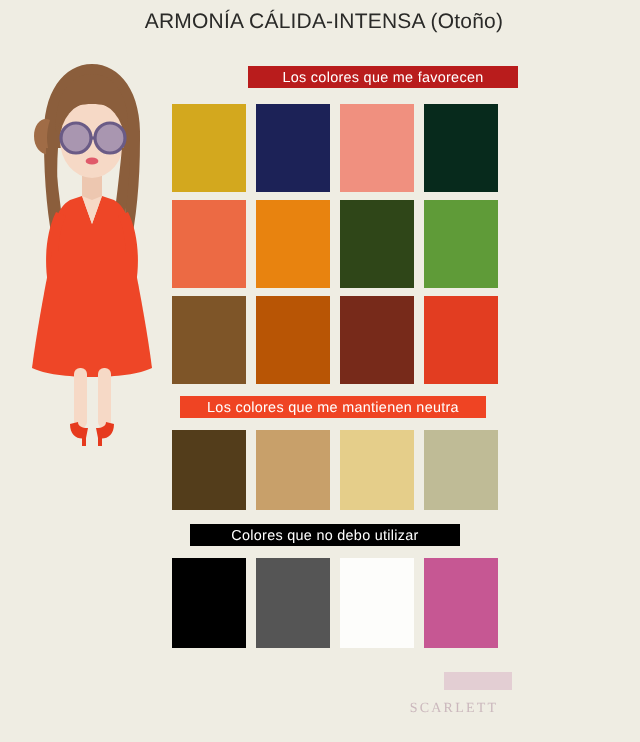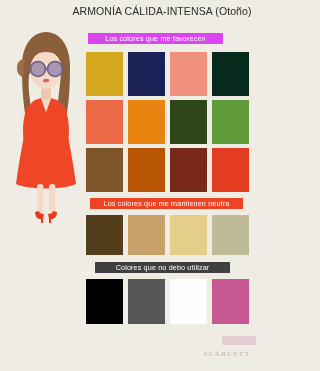--- a/index.html
+++ b/index.html
@@ -96,21 +96,20 @@
   .logo {
     position: absolute;
     left: 196px;
     top: 350px;
     width: 62px;
     text-align: center;
     font-family: "Liberation Serif", serif;
     font-size: 7px;
     letter-spacing: 1.1px;
     color: #cbb8bd;
-    font-weight: bold;
   }
   .logo-accent {
     position: absolute;
     left: 222px;
     top: 336px;
     width: 34px;
     height: 9px;
     background: #dfc3ce;
     opacity: 0.75;
   }
@@ -162,21 +161,21 @@
       <rect x="29" y="162" width="6.5" height="30" rx="3" fill="#f6d9c6"></rect>
       <rect x="41" y="162" width="6.5" height="30" rx="3" fill="#f6d9c6"></rect>
 
       <path d="M27 190 C27 196 31 198 35 197 L36 192 C33 192 31 191 31 189 Z" fill="#e63a1e"></path>
       <path d="M49 190 C49 196 45 198 41 197 L40 192 C43 192 45 191 45 189 Z" fill="#e63a1e"></path>
       <rect x="33" y="196" width="2" height="5" fill="#e63a1e"></rect>
       <rect x="41" y="196" width="2" height="5" fill="#e63a1e"></rect>
     </svg>
   </div>
 
-  <div class="banner banner-1" style="background: #d946ef; color: rgb(255, 255, 255);">Los colores que me favorecen</div>
+  <div class="banner banner-1" style="background: #b91c1c; color: rgb(255, 255, 255); margin-left: 36px;">Los colores que me favorecen</div>
 
   <div class="grid grid-main">
     <div class="swatch" id="f00" title="#d3a81e" style="background: rgb(211, 168, 30);"></div>
     <div class="swatch" id="f01" title="#1c2257" style="background: rgb(28, 34, 87);"></div>
     <div class="swatch" id="f02" title="#f0907f" style="background: rgb(240, 144, 127);"></div>
     <div class="swatch" id="f03" title="#072a1c" style="background: rgb(7, 42, 28);"></div>
     <div class="swatch" id="f10" title="#ec6a44" style="background: rgb(236, 106, 68);"></div>
     <div class="swatch" id="f11" title="#e8830f" style="background: rgb(232, 131, 15);"></div>
     <div class="swatch" id="f12" title="#2f4618" style="background: rgb(47, 70, 24);"></div>
     <div class="swatch" id="f13" title="#5f9b38" style="background: rgb(95, 155, 56);"></div>
@@ -188,21 +187,21 @@
 
   <div class="banner banner-2" style="background: rgb(239, 68, 35); color: rgb(255, 255, 255);">Los colores que me mantienen neutra</div>
 
   <div class="grid grid-neutral">
     <div class="swatch" id="n00" title="#533d1b" style="background: rgb(83, 61, 27);"></div>
     <div class="swatch" id="n01" title="#c8a06a" style="background: rgb(200, 160, 106);"></div>
     <div class="swatch" id="n02" title="#e5ce8a" style="background: rgb(229, 206, 138);"></div>
     <div class="swatch" id="n03" title="#bfbb96" style="background: rgb(191, 187, 150);"></div>
   </div>
 
-  <div class="banner banner-3" style="background: #404040; color: rgb(255, 255, 255);">Colores que no debo utilizar</div>
+  <div class="banner banner-3" style="background: #000000; color: rgb(255, 255, 255);">Colores que no debo utilizar</div>
 
   <div class="grid grid-avoid">
     <div class="swatch" id="a00" title="#000000" style="background: rgb(0, 0, 0);"></div>
     <div class="swatch" id="a01" title="#555555" style="background: rgb(85, 85, 85);"></div>
     <div class="swatch" id="a02" title="#fdfdfb" style="background: rgb(253, 253, 251);"></div>
     <div class="swatch" id="a03" title="#c65793" style="background: rgb(198, 87, 147);"></div>
   </div>
 
   <div class="logo-accent" style="background: rgb(223, 195, 206);"></div>
   <div class="logo" style="color: rgb(203, 184, 189);">SCARLETT</div>

